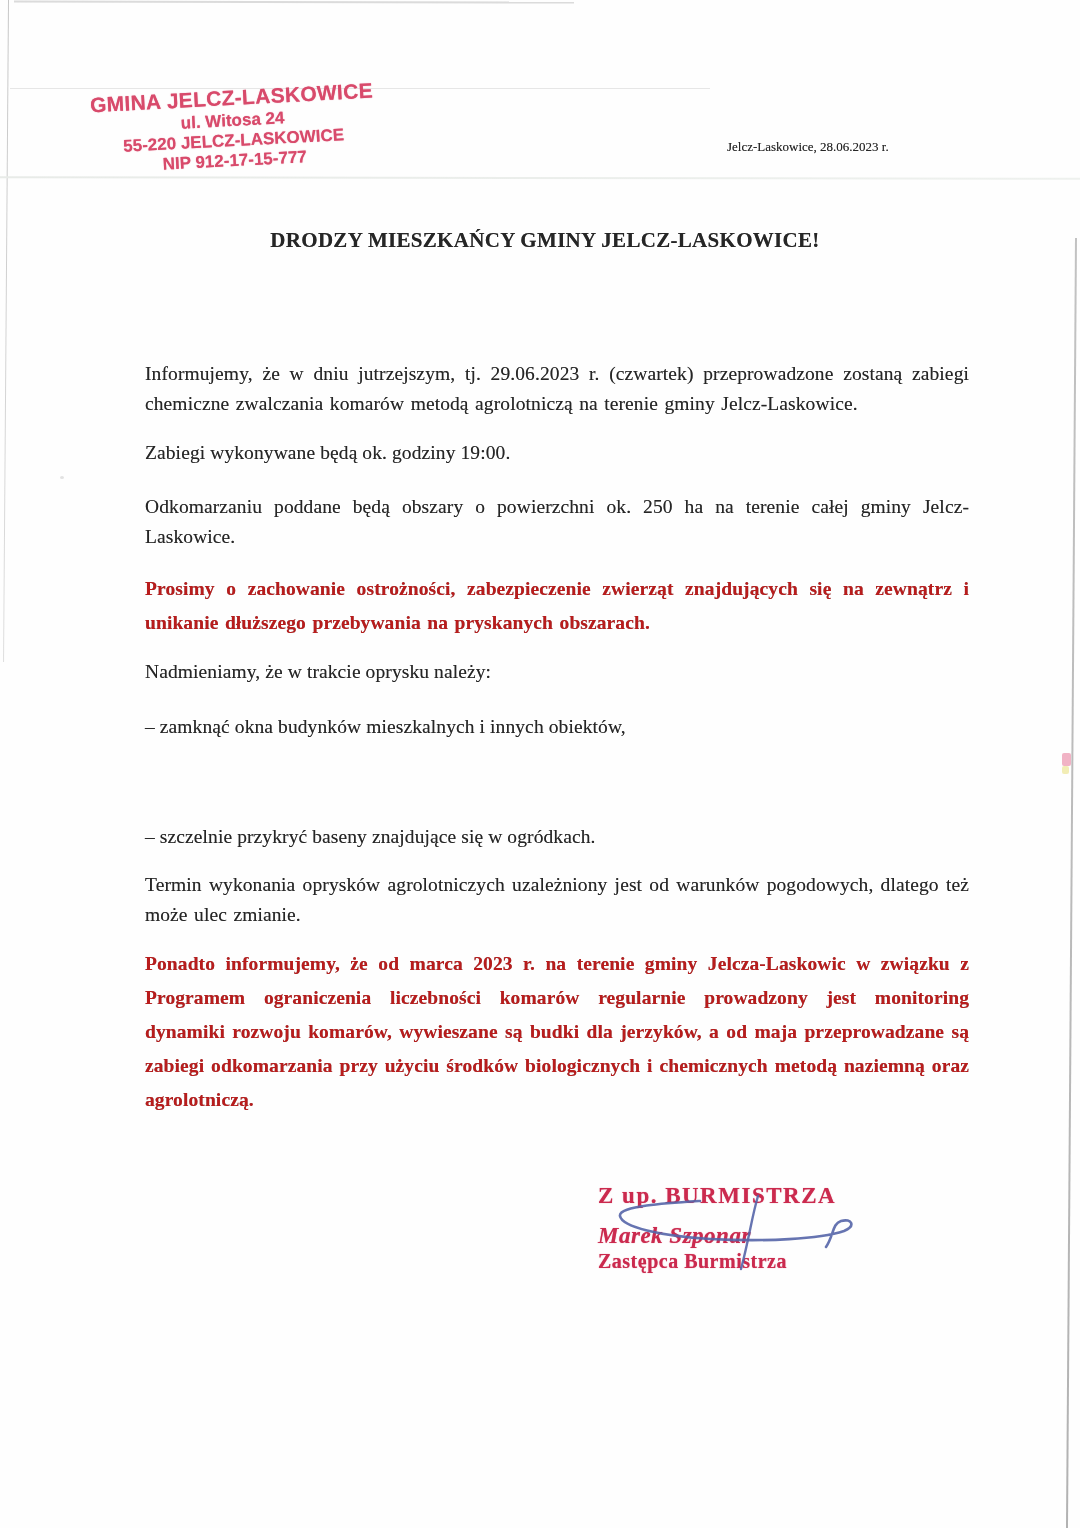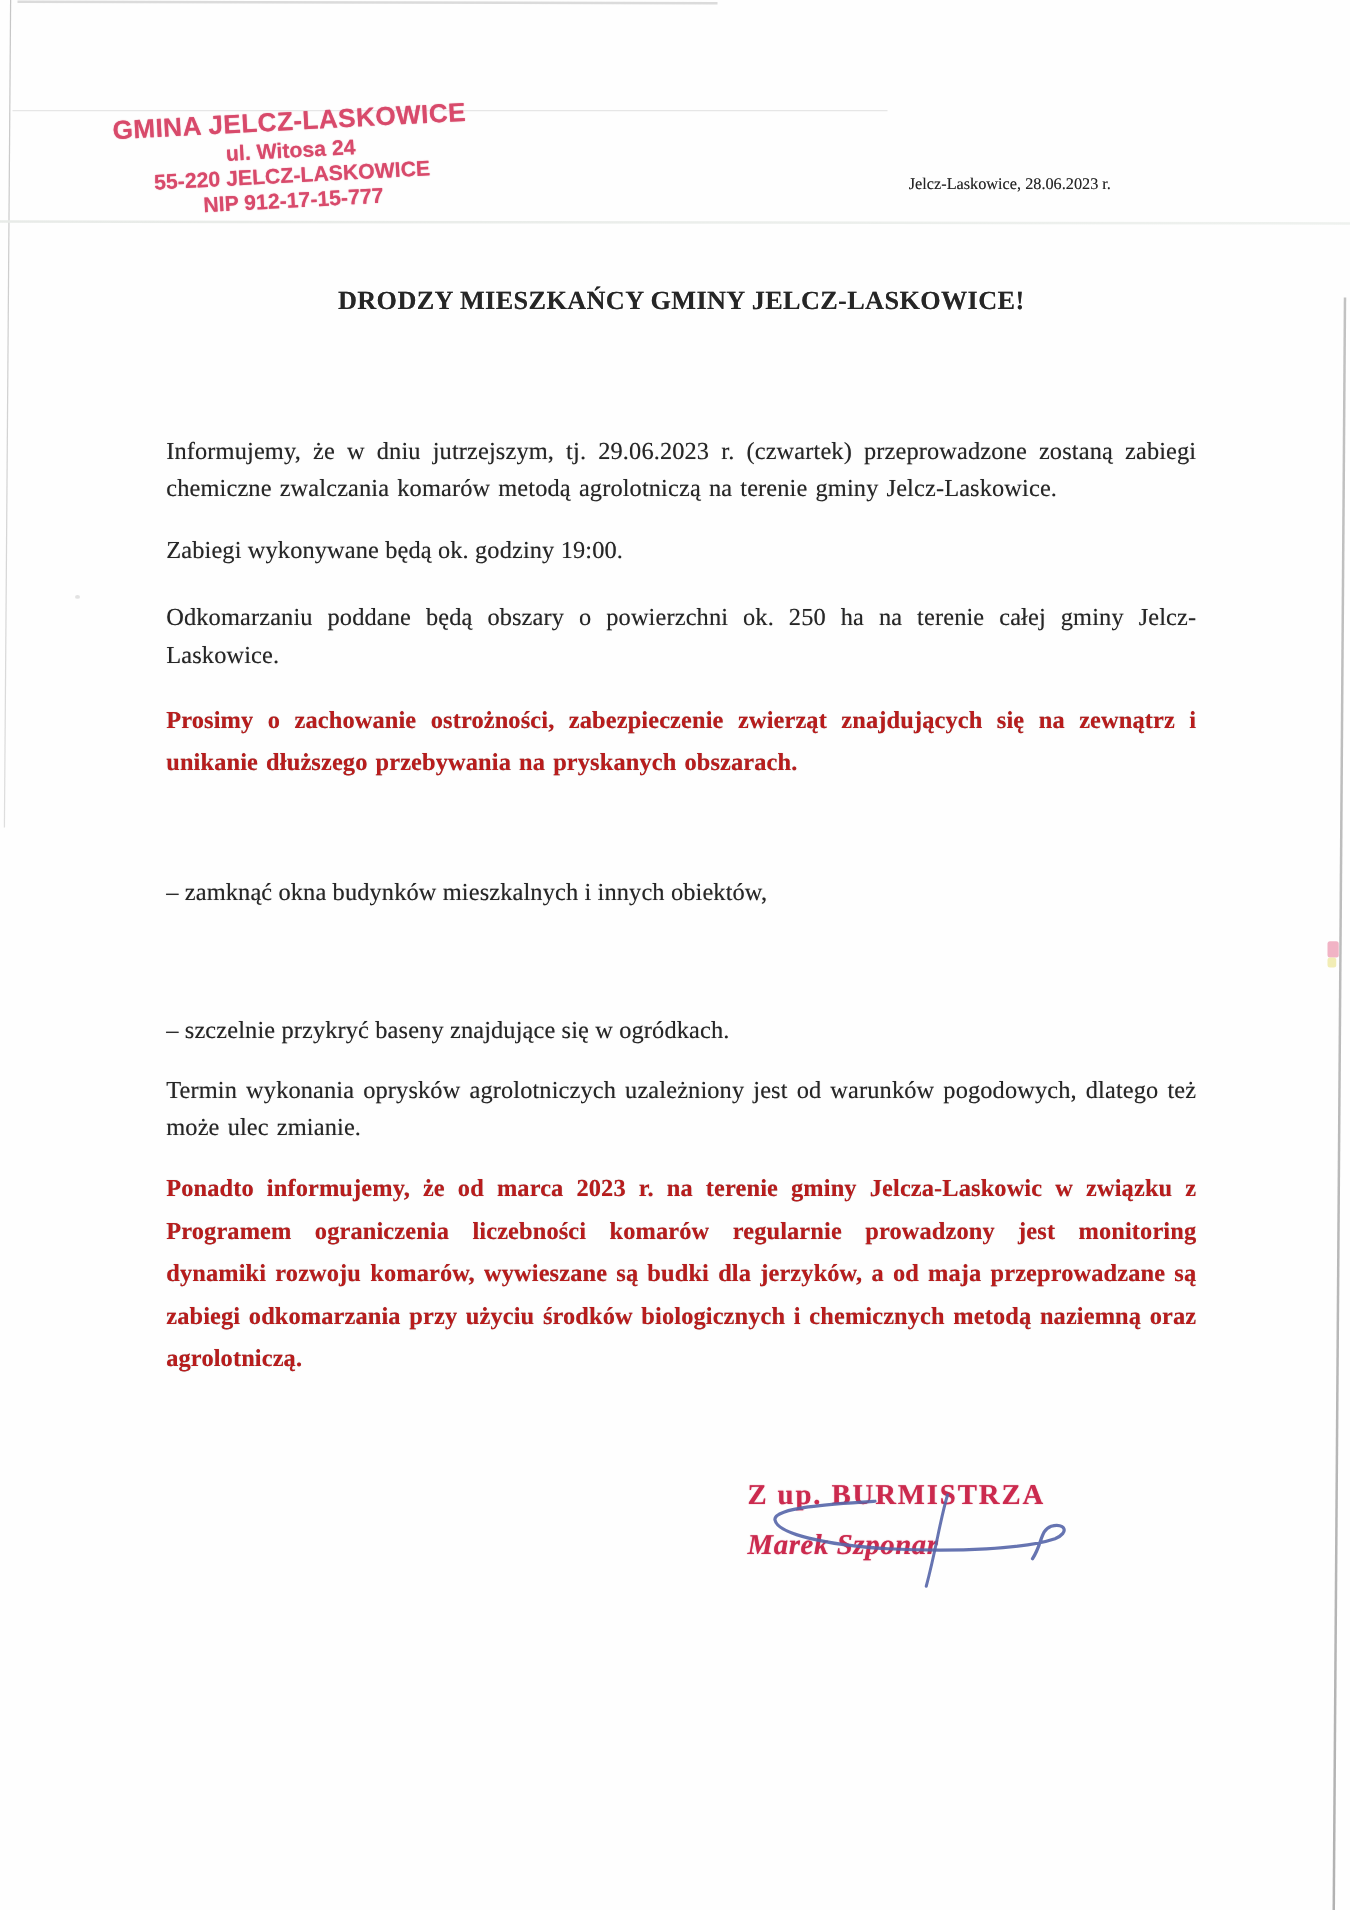--- a/index.html
+++ b/index.html
@@ -48,21 +48,21 @@
   
   #title{
     position:absolute;left:133px;top:228px;width:824px;
     text-align:center;font-weight:700;font-size:21px;
     letter-spacing:.3px;
     text-shadow:0 0 .5px rgba(30,30,30,.55);
   }
 
   
   .para{
-    position:absolute;left:133px;width:824px;margin:0;
+    position:absolute;left:133px;width:824px;margin:12px;
     font-size:19.5px;line-height:30px;
     letter-spacing:.1px;
     text-shadow:0 0 .55px rgba(40,40,40,.5);
   }
   .just{text-align:justify;text-align-last:left;word-spacing:1.5px;}
   .bold{font-weight:700;line-height:34px;color:#b91c1c;}
   #p0{top:347px;}
   #p1{top:426px;}
   #p2{top:480px;}
   #p3{top:560px;}
@@ -108,27 +108,29 @@
   </div>
 
   <div id="dateline">Jelcz-Laskowice, 28.06.2023 r.</div>
 
   <div id="title">DRODZY MIESZKAŃCY GMINY JELCZ-LASKOWICE!</div>
 
   <p class="para just" id="p0">Informujemy, że w dniu jutrzejszym, tj. 29.06.2023 r. (czwartek) przeprowadzone zostaną zabiegi chemiczne zwalczania komarów metodą agrolotniczą na terenie gminy Jelcz-Laskowice.</p>
   <p class="para" id="p1">Zabiegi wykonywane będą ok. godziny 19:00.</p>
   <p class="para just" id="p2">Odkomarzaniu poddane będą obszary o powierzchni ok. 250 ha na terenie całej gminy Jelcz-Laskowice.</p>
   <p class="para just bold" id="p3">Prosimy o zachowanie ostrożności, zabezpieczenie zwierząt znajdujących się na zewnątrz i unikanie dłuższego przebywania na pryskanych obszarach.</p>
+  <p class="para" id="p4">Nadmieniamy, że w trakcie oprysku należy:</p>
   <p class="para" id="p5">– zamknąć okna budynków mieszkalnych i innych obiektów,</p>
   <p class="para" id="p7">– szczelnie przykryć baseny znajdujące się w ogródkach.</p>
   <p class="para just" id="p8">Termin wykonania oprysków agrolotniczych uzależniony jest od warunków pogodowych, dlatego też może ulec zmianie.</p>
   <p class="para just bold" id="p9">Ponadto informujemy, że od marca 2023 r. na terenie gminy Jelcza-Laskowic w związku z Programem ograniczenia liczebności komarów regularnie prowadzony jest monitoring dynamiki rozwoju komarów, wywieszane są budki dla jerzyków, a od maja przeprowadzane są zabiegi odkomarzania przy użyciu środków biologicznych i chemicznych metodą naziemną oraz agrolotniczą.</p>
 
   <div id="signature">
     <div id="sig-authority">Z up. BURMISTRZA</div>
     <div id="sig-name">Marek Szponar</div>
+    <div id="sig-role">Zastępca Burmistrza</div>
     <svg id="sig-ink" viewBox="0 0 290 92" xmlns="http://www.w3.org/2000/svg">
       <path d="M 102 10 C 70 12, 20 15, 22 25 C 24 36, 62 45, 112 48 C 168 51, 222 48, 246 40 C 258 35, 254 27, 243 30 C 234 33, 236 44, 228 56" fill="none" stroke="#5565a8" stroke-width="2.6" stroke-linecap="round" opacity="0.9"></path>
       <path d="M 160 5 C 154 25, 151 48, 143 78" fill="none" stroke="#5565a8" stroke-width="2.4" stroke-linecap="round" opacity="0.9"></path>
     </svg>
   </div>
 
 </div>
 
 </body></html>

